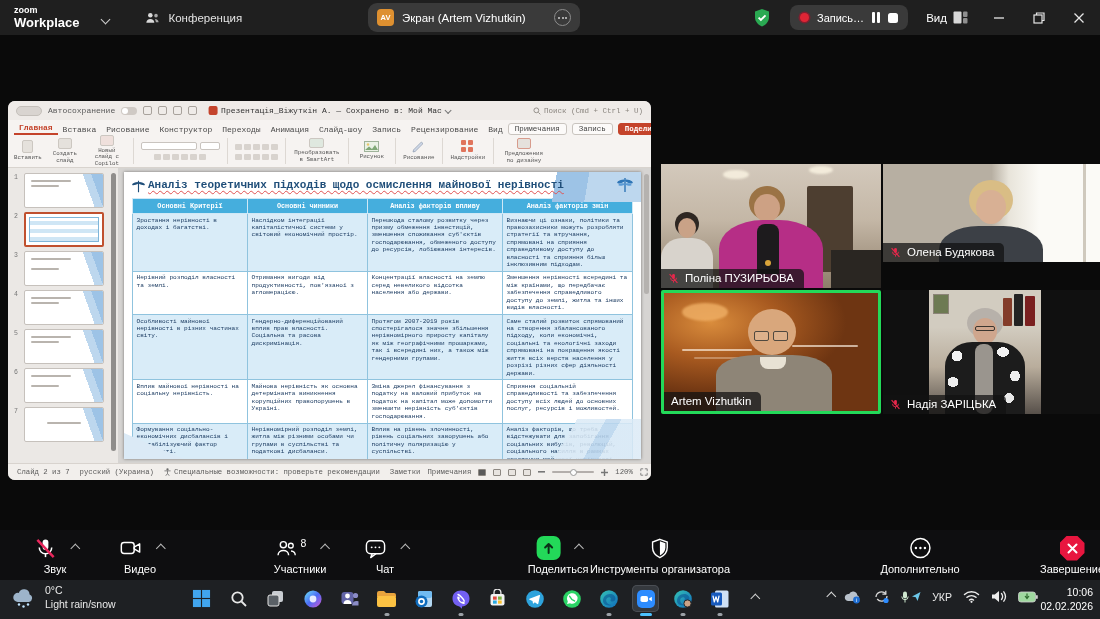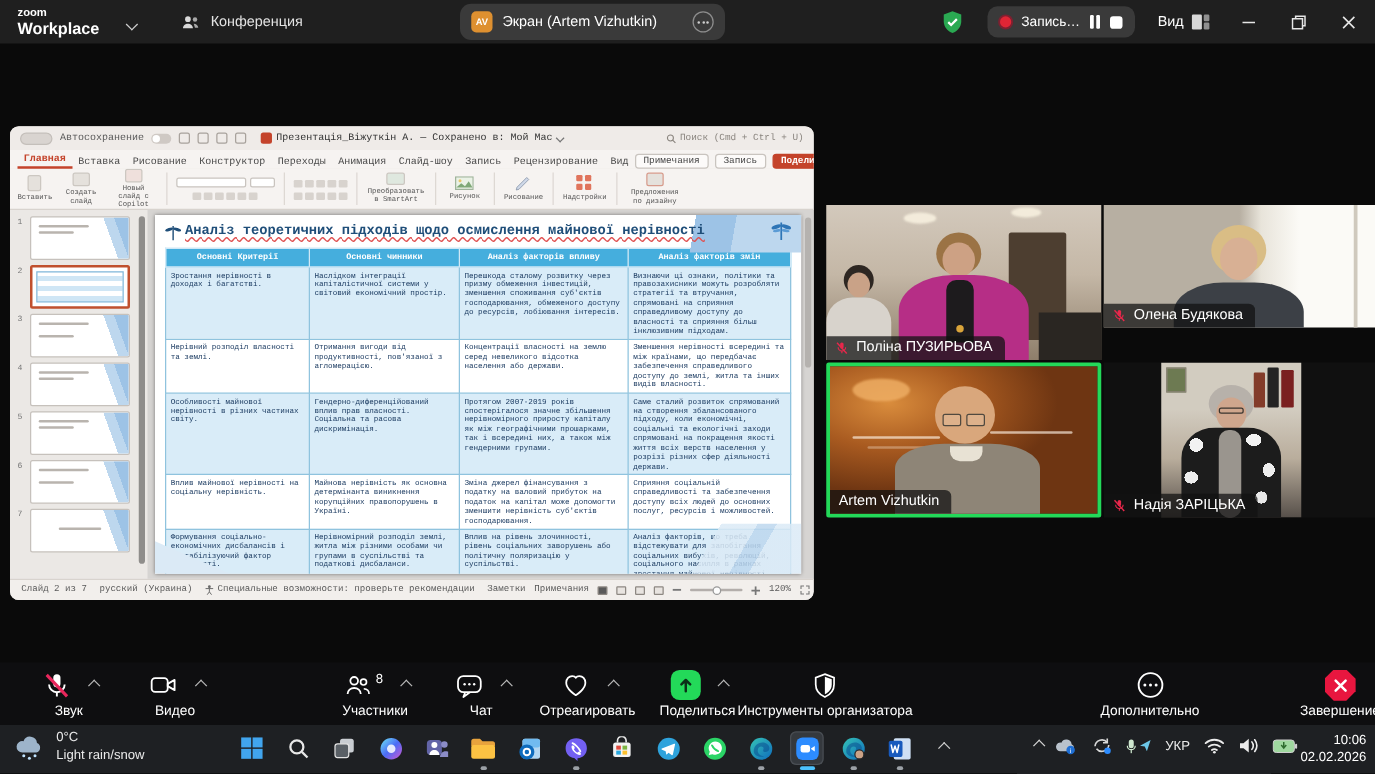--- a/index.html
+++ b/index.html
@@ -621,29 +621,20 @@
             <rect x="2.5" y="4" width="19" height="13.5" rx="4.5" stroke="#fff" stroke-width="1.5" fill="none"></rect>
             <path d="M8.5 17.5L7 21.5l5.5-4" stroke="#fff" stroke-width="1.5" fill="none" stroke-linejoin="round"></path>
             <circle cx="8" cy="10.8" r="1" fill="#fff"></circle>
             <circle cx="12" cy="10.8" r="1" fill="#fff"></circle>
             <circle cx="16" cy="10.8" r="1" fill="#fff"></circle>
           </svg>
         <span class="chev up" style="border-color:#b9b9b9"></span>
       </div>
       <span class="zlabel">Чат</span>
     </div>
-    <div class="zitem" style="left:470px">
-      <div class="zrow">
-        <svg width="24" height="23" viewBox="0 0 24 24">
-            <path d="M12 20S4 15.2 4 9.6C4 6.2 6.3 4 9 4c1.5 0 2.5.6 3 1.5.5-.9 1.5-1.5 3-1.5 2.7 0 5 2.2 5 5.6C20 15.2 12 20 12 20z" stroke="#fff" stroke-width="1.5" fill="none" stroke-linejoin="round"></path>
-          </svg>
-        <span class="chev up" style="border-color:#b9b9b9"></span>
-      </div>
-      <span class="zlabel">Отреагировать</span>
-    </div>
     <div class="zitem" style="left:558px">
       <div class="zrow">
         <span class="share-ic">
           <svg width="14" height="14" viewBox="0 0 14 14">
               <path d="M7 12V3M7 3L3.5 6.5M7 3l3.5 3.5" stroke="#0b3018" stroke-width="2" fill="none" stroke-linecap="round" stroke-linejoin="round"></path>
             </svg>
         </span>
         <span class="chev up" style="border-color:#b9b9b9"></span>
       </div>
       <span class="zlabel">Поделиться</span>

